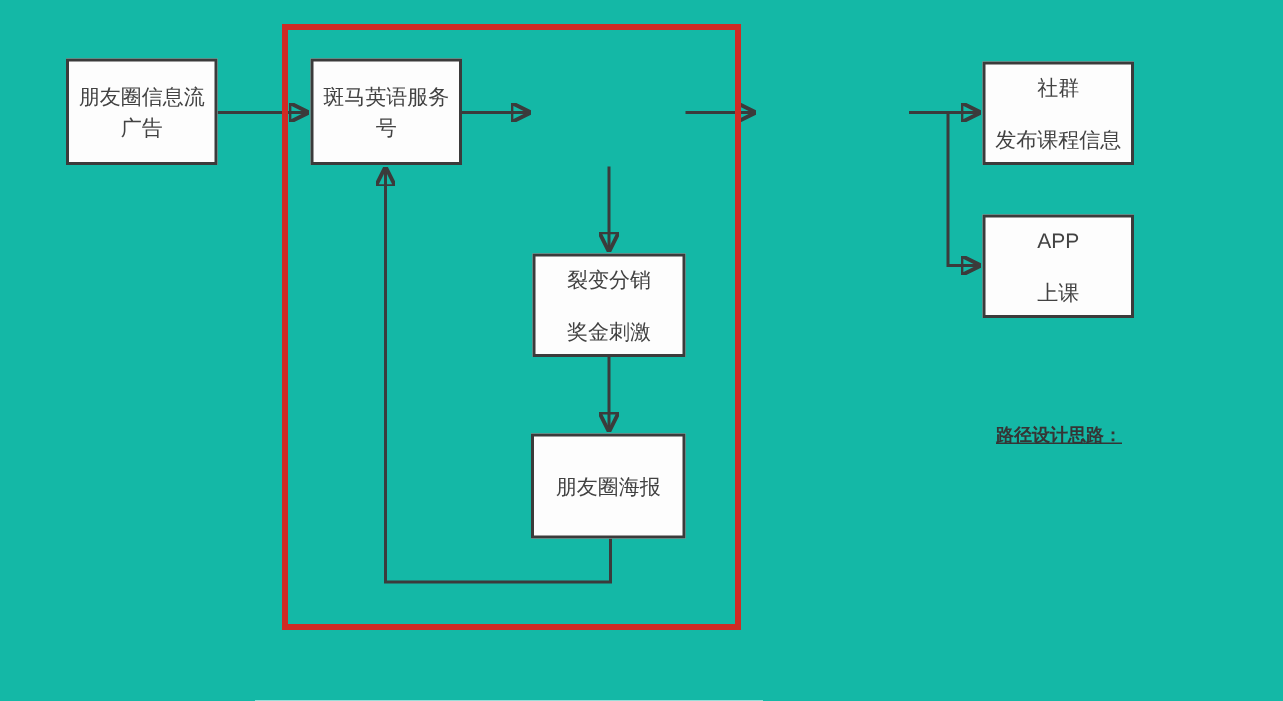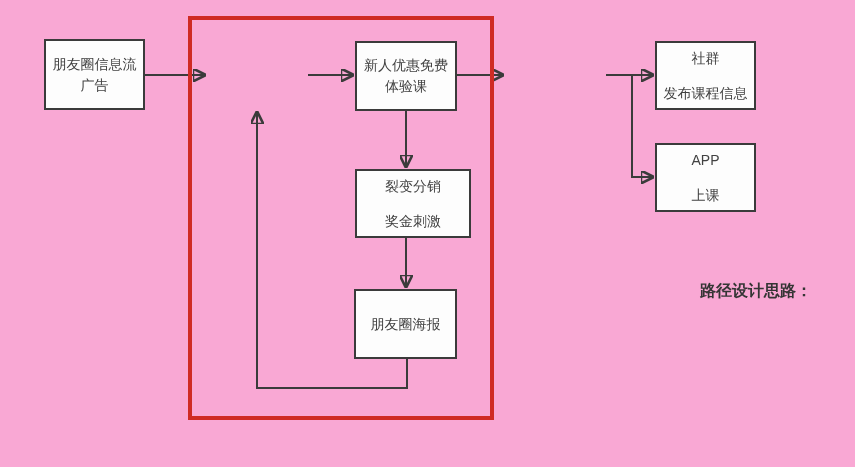--- a/index.html
+++ b/index.html
@@ -5,21 +5,21 @@
   html, body {
     margin: 0;
     padding: 0;
     background: #fdfdfd;
     font-family: "Liberation Sans", "DejaVu Sans", sans-serif;
   }
   .canvas {
     position: relative;
     width: 855px;
     height: 467px;
-    background: #f9a8d4;
+    background: #14b8a6;
     overflow: hidden;
   }
   .connectors {
     position: absolute;
     left: 0;
     top: 0;
     width: 855px;
     height: 467px;
     z-index: 1;
   }
@@ -56,25 +56,26 @@
   }
   .node.spread {
     line-height: 2.45;
     text-align: center;
   }
   .notes {
     position: absolute;
     left: 600px;
     top: 272px;
     width: 212px;
-    text-align: right;
-    font-size: 16px;
+    text-align: center;
+    font-size: 12px;
     font-weight: bold;
     color: #353535;
     z-index: 2;
+    text-decoration: underline;
   }
   .notes .note-line {
     line-height: 37px;
     height: 37px;
     white-space: nowrap;
   }
 </style>
 </head>
 <body>
 
@@ -94,32 +95,32 @@
     <path d="M406,111 V166" marker-end="url(#arrow)"></path>
     <path d="M406,238 V286" marker-end="url(#arrow)"></path>
     <path d="M407,359 V388 H257 V113" marker-end="url(#arrow)"></path>
   </svg>
 
   <div class="red-frame"></div>
 
   <div class="node" style="left:44px;  top:39px;  width:101px; height:71px;">朋友圈信息流
 广告</div>
 
+  <div class="node" style="left:207px; top:39px;  width:101px; height:71px;">斑马英语服务
+号</div>
 
-  <div class="node" style="left:355px; top:41px;  width:102px; height:70px;">新人优惠免费
-体验课</div>
 
 
   <div class="node spread" style="left:655px; top:41px;  width:101px; height:69px;">社群
 发布课程信息</div>
 
   <div class="node spread" style="left:655px; top:143px; width:101px; height:69px;">APP
 上课</div>
 
-  <div class="node spread" style="left:355px; top:169px; width:116px; height:69px;">裂变分销
+  <div class="node spread" style="left:355px; top:169px; width:102px; height:69px;">裂变分销
 奖金刺激</div>
 
   <div class="node" style="left:354px; top:289px; width:103px; height:70px;">朋友圈海报</div>
 
   <div class="notes">
     <div class="note-line">路径设计思路：</div>
   </div>
 
 </div>
 

